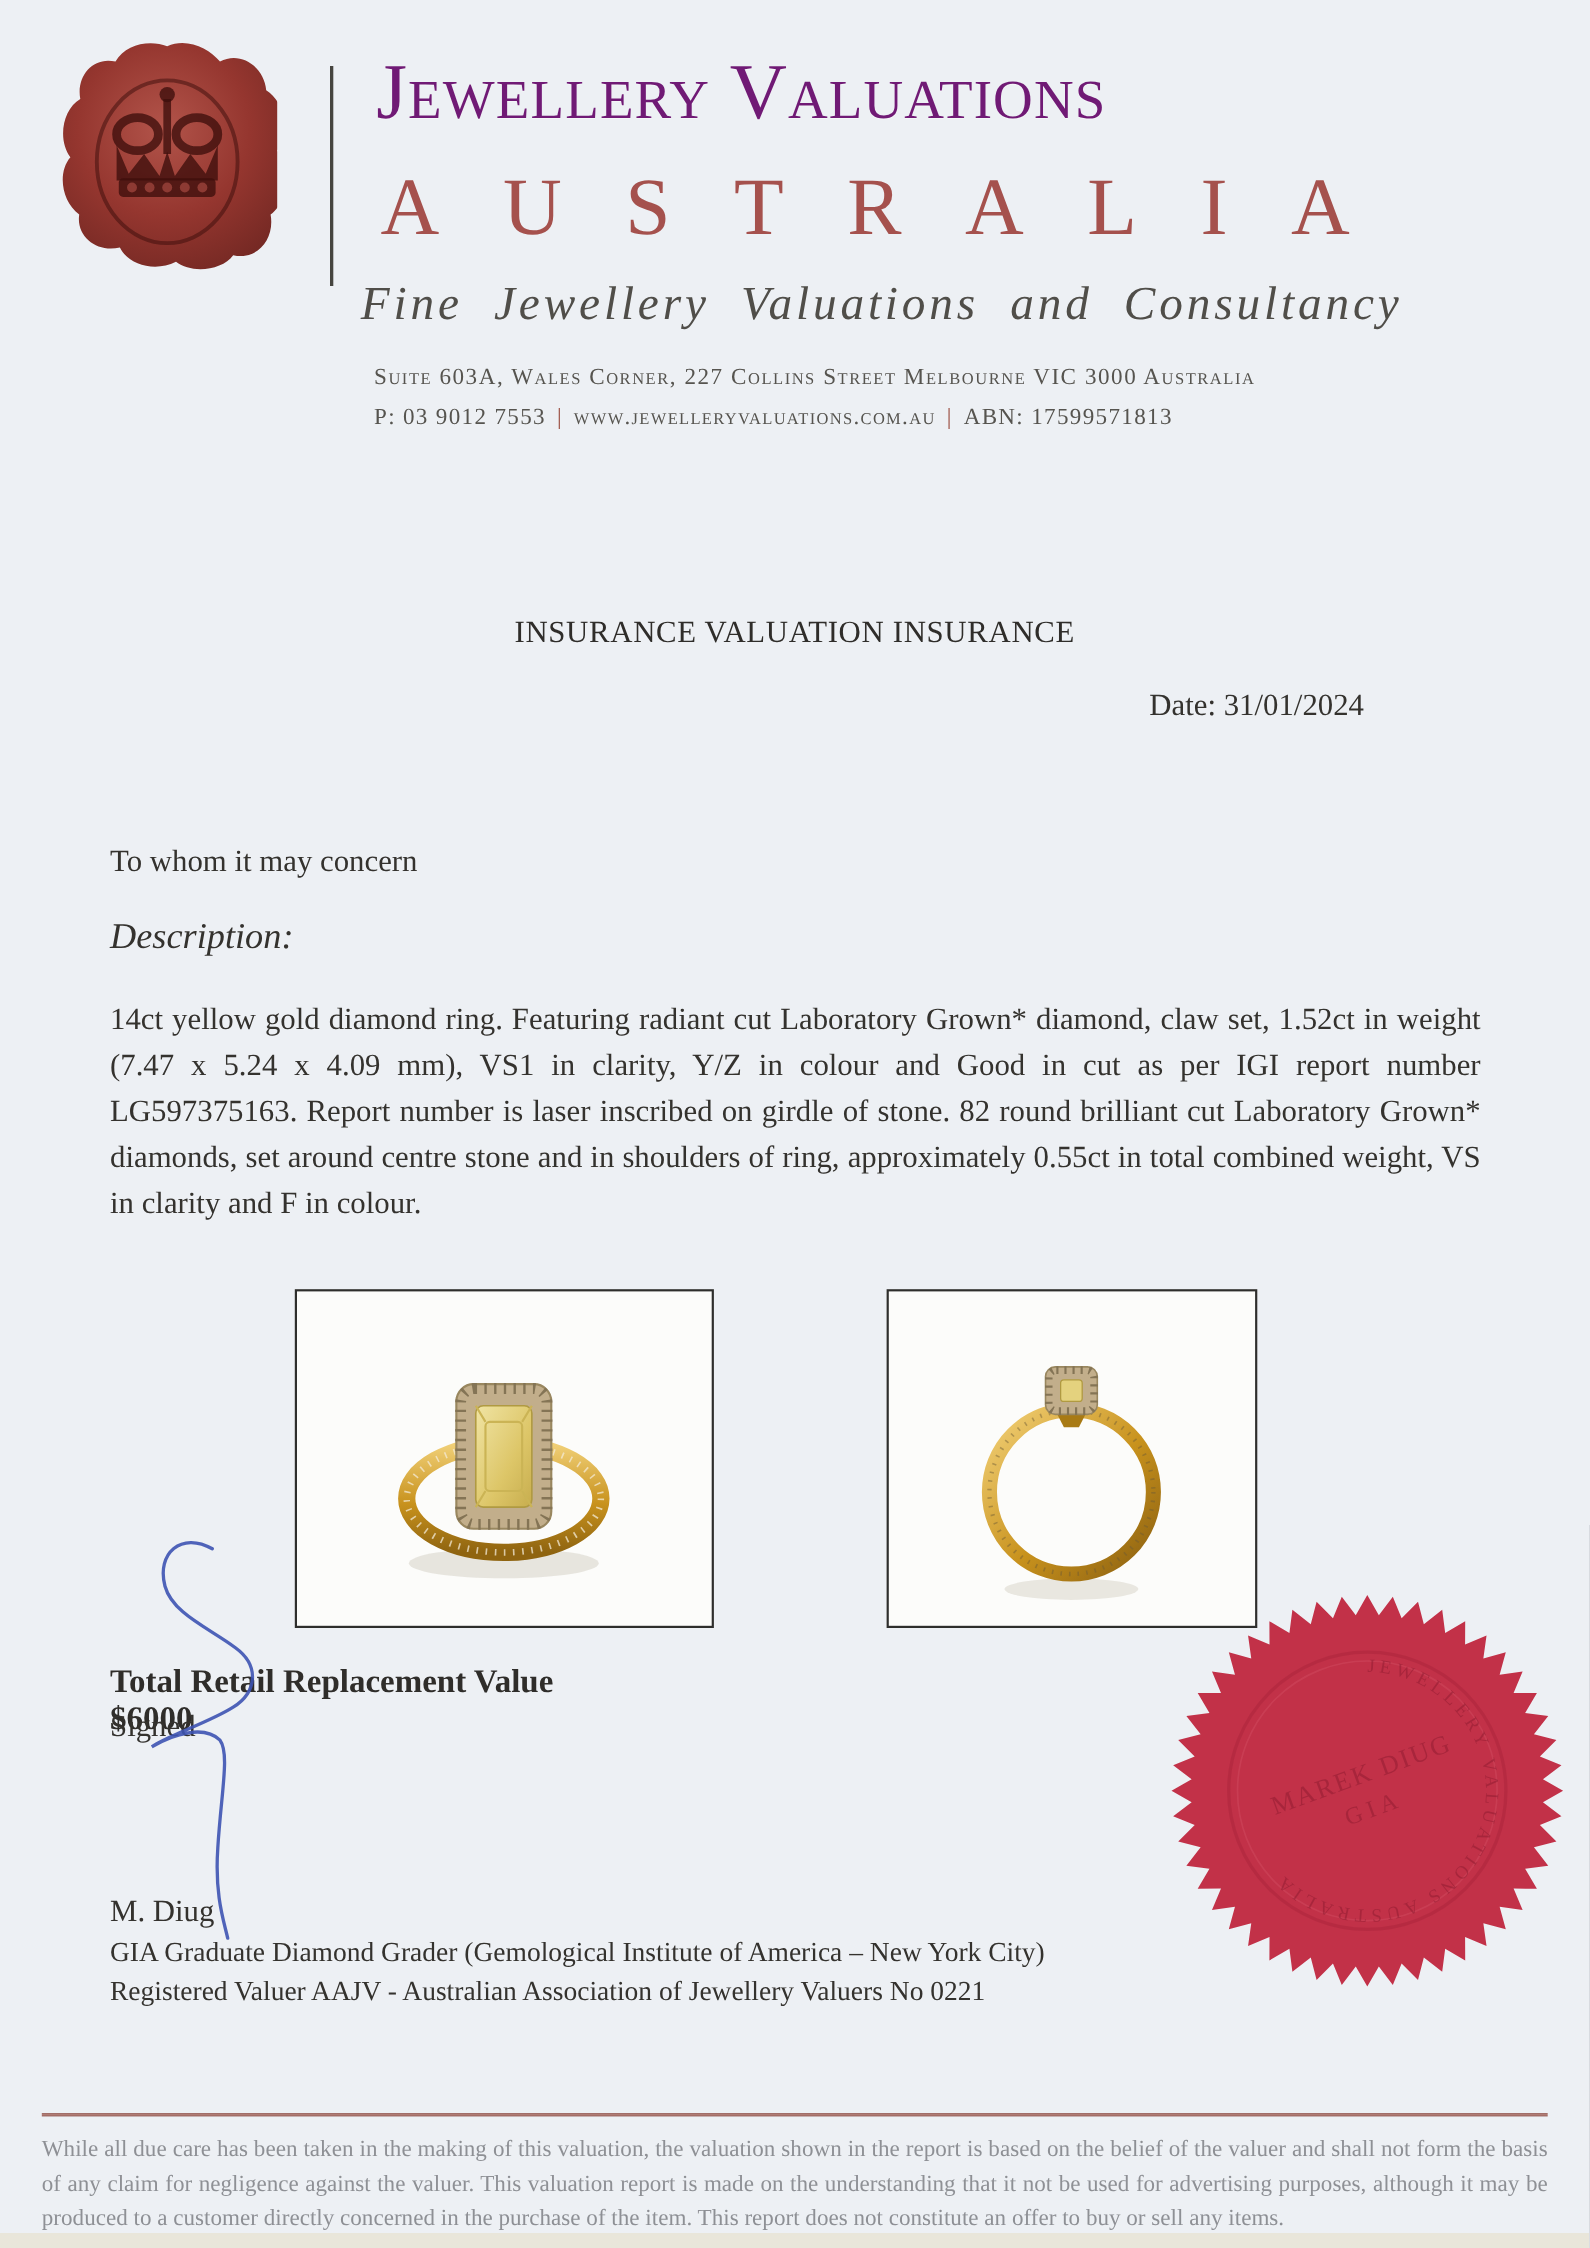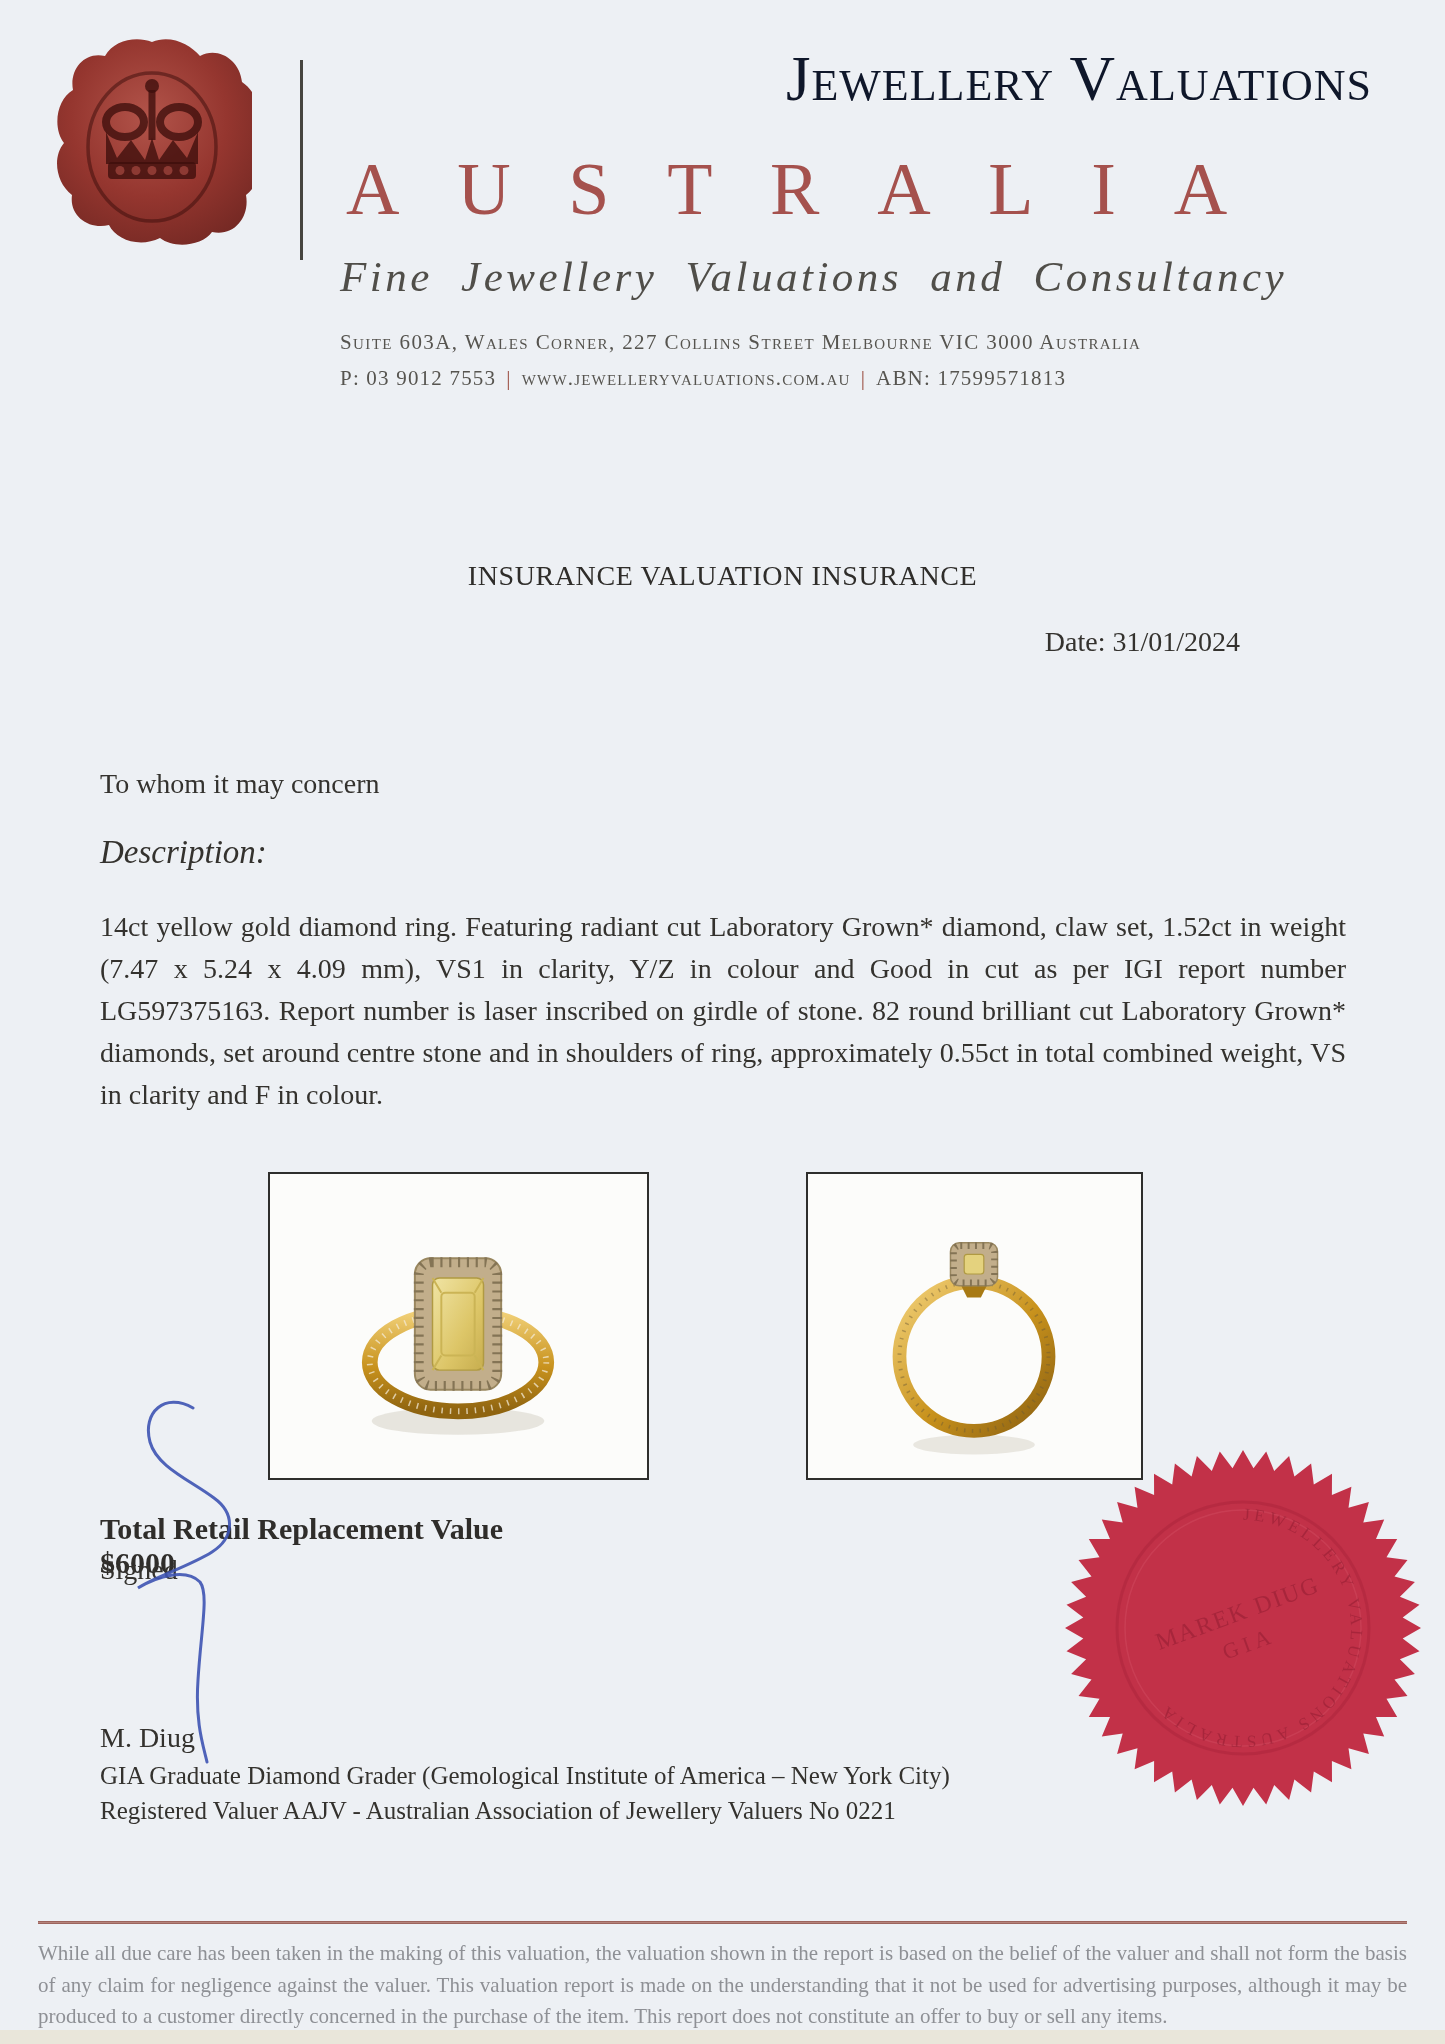--- a/index.html
+++ b/index.html
@@ -7,31 +7,30 @@
     position:relative;width:1445px;height:2044px;margin:0 auto;
     background:#edf0f4;overflow:hidden;
     font-family:"Liberation Serif",serif;color:#34322e;
   }
   .abs{position:absolute;}
   
   .wax-logo{left:52px;top:34px;width:200px;height:212px;}
   .brand-divider{left:300px;top:60px;width:3px;height:200px;background:#46453f;}
   .brand-primary{
     left:342px;top:46px;width:1030px;
-    font-variant:small-caps;font-size:63px;line-height:1.05;
-    color:#0f172a;letter-spacing:1px;white-space:nowrap;
+    font-variant:small-caps;font-size:72px;line-height:1.05;
+    color:#701a75;letter-spacing:1px;white-space:nowrap;
     text-shadow:0 1px 0 rgba(255,255,255,.4);
-    text-align:right;
   }
   .brand-secondary{
     left:346px;top:152px;font-size:74px;line-height:1;
     color:#a5514d;letter-spacing:0.78em;white-space:nowrap;font-weight:400;
   }
   .brand-tagline{
-    left:340px;top:252px;font-style:italic;font-size:43px;color:#504e49;
+    left:328px;top:252px;font-style:italic;font-size:43px;color:#504e49;
     letter-spacing:3.5px;word-spacing:14px;white-space:nowrap;
   }
   .addr-line{
     left:340px;top:330px;font-variant:small-caps;font-size:21px;
     color:#56544f;letter-spacing:1.4px;white-space:nowrap;
   }
   .contact-line{
     left:340px;top:366px;font-variant:small-caps;font-size:21px;
     color:#56544f;letter-spacing:1.2px;white-space:nowrap;
   }

